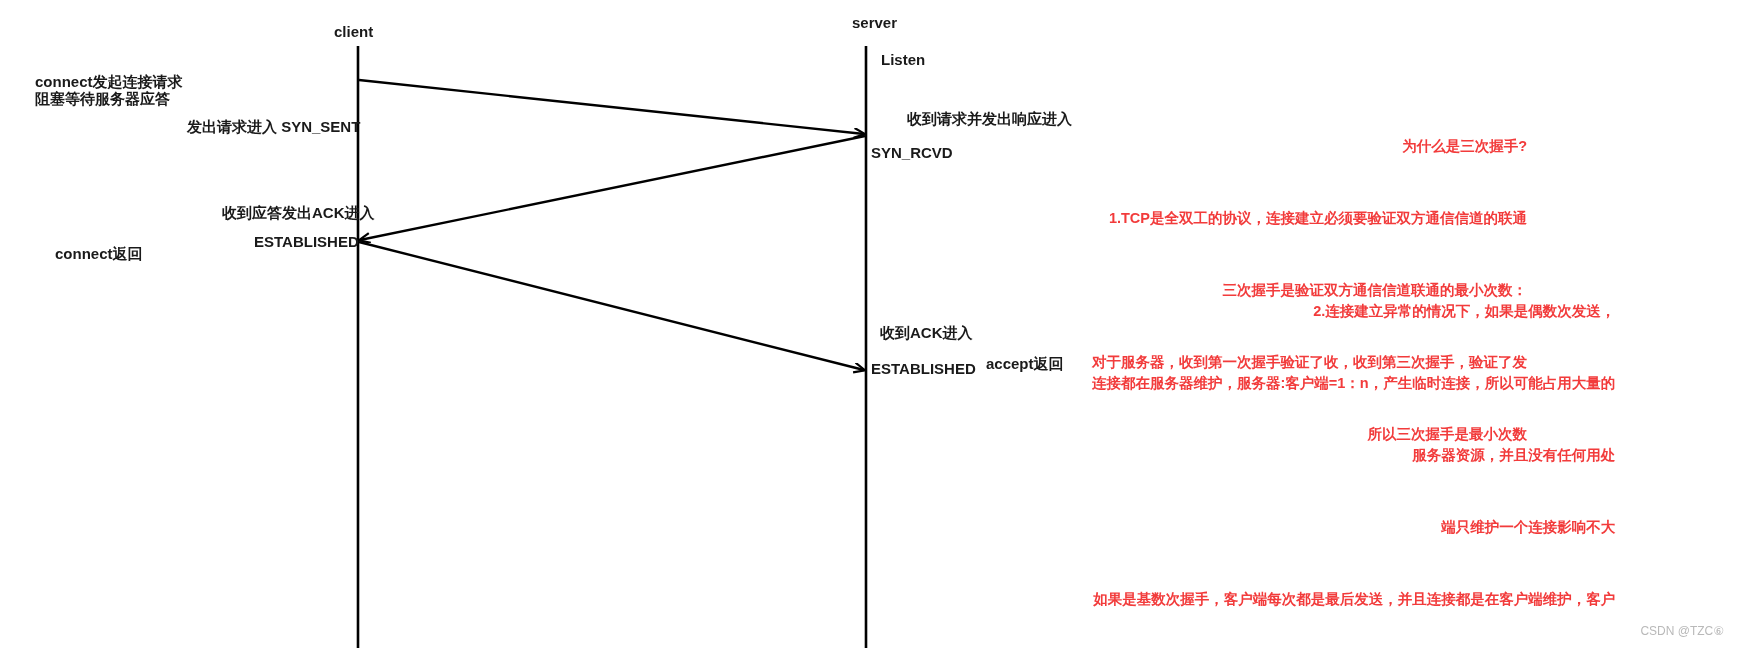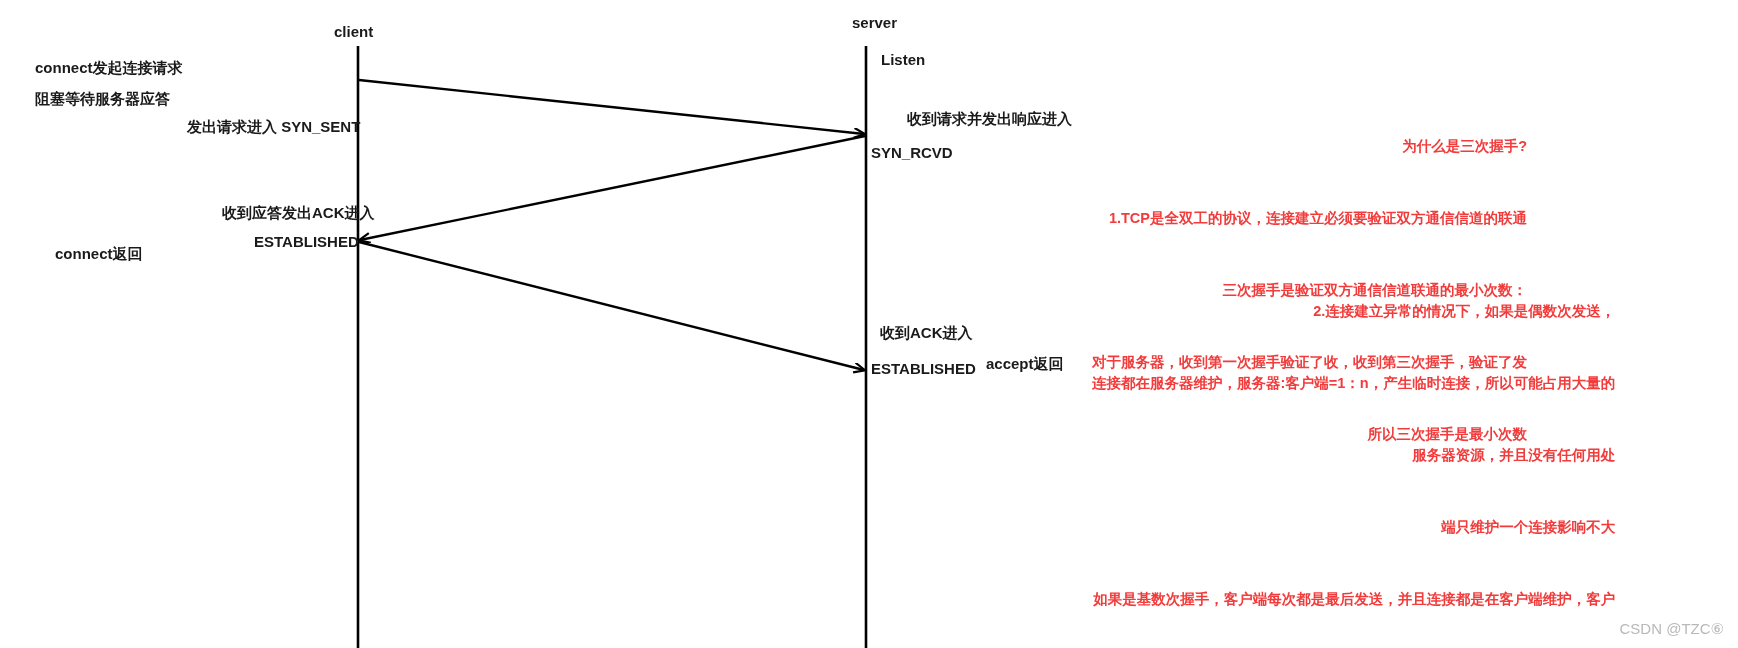--- a/index.html
+++ b/index.html
@@ -50,21 +50,21 @@
     line-height: 24px;
     white-space: pre;
   }
   .red-line {
     white-space: pre;
     text-align: right;
   }
   .watermark {
     position: absolute;
     color: #b9b9b9;
-    font-size: 15px;
+    font-size: 12px;
     font-weight: normal;
     white-space: nowrap;
     margin-left: 39px;
   }
 </style>
 </head>
 <body>
 
 <div id="canvas">
 
@@ -82,21 +82,21 @@
     <line x1="359" y1="80" x2="864" y2="134" stroke="#000000" stroke-width="2.4" marker-end="url(#arrowhead)"></line>
 
     <line x1="865" y1="136" x2="360" y2="240" stroke="#000000" stroke-width="2.4" marker-end="url(#arrowhead)"></line>
 
     <line x1="359" y1="242" x2="864" y2="370" stroke="#000000" stroke-width="2.4" marker-end="url(#arrowhead)"></line>
   </svg>
 
   <div class="lbl lbl-actor" style="left:334px; top:21px;">client</div>
   <div class="lbl lbl-actor" style="left:852px; top:12px;">server</div>
 
-  <div class="lbl lbl-note" style="left:35px; top:57px;">connect发起连接请求</div>
+  <div class="lbl lbl-note" style="left:35px; top:71px;">connect发起连接请求</div>
   <div class="lbl lbl-note" style="left:35px; top:88px;">阻塞等待服务器应答</div>
 
   <div class="lbl lbl-state" style="left:187px; top:68px;margin-top:48px;">发出请求进入 SYN_SENT</div>
 
   <div class="lbl lbl-state" style="left:222px; top:202px;">收到应答发出ACK进入</div>
   <div class="lbl lbl-state" style="left:254px; top:231px;">ESTABLISHED</div>
 
   <div class="lbl lbl-note" style="left:55px; top:243px;text-align:right;">connect返回</div>
 
   <div class="lbl lbl-state" style="left:881px; top:49px;">Listen</div>

